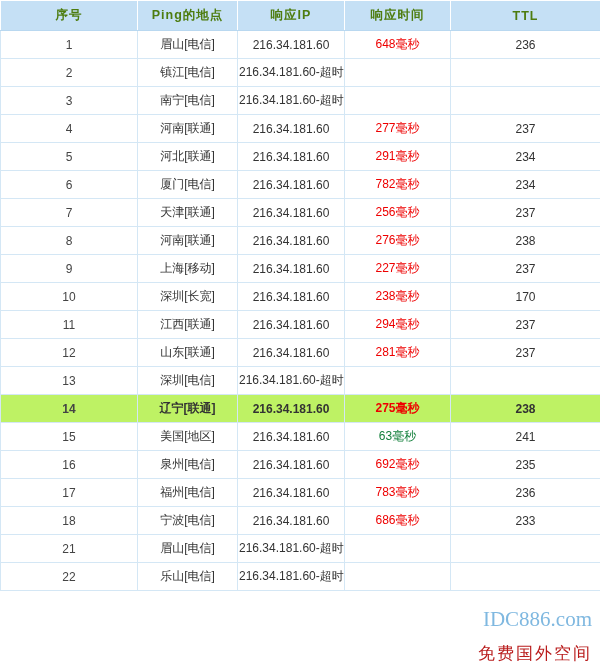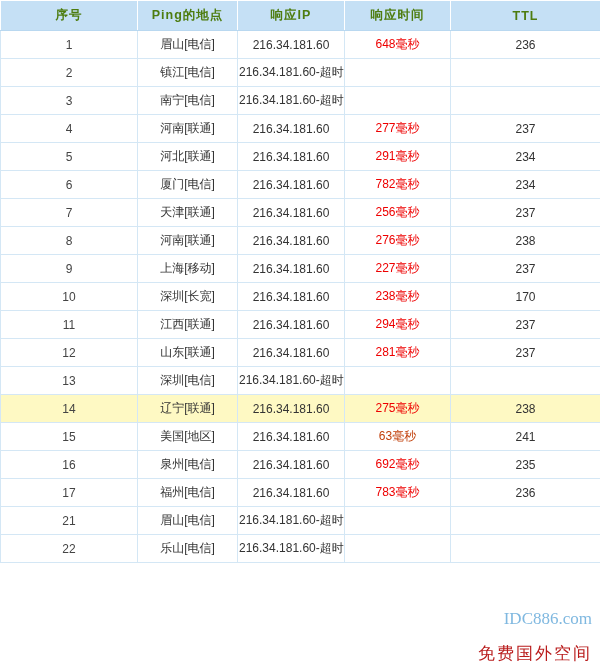--- a/index.html
+++ b/index.html
@@ -41,40 +41,41 @@
     height: 25px;
     border: 1px solid #d4e7f5;
     text-align: center;
     color: #333333;
     font-size: 12px;
     background: #ffffff;
     white-space: nowrap;
     overflow: hidden;
   }
   tbody tr.highlight td {
-    background: #fef9c3;
+    background: #bef264;
+    font-weight: bold;
   }
   td.seq { color: #444444; }
   td.loc { color: #333333; }
   td.ip  { color: #333333; }
   td.time-red { color: #ee0000; margin-left: 14px; }
-  td.time-plain { color: #c2410c; }
+  td.time-plain { color: #15803d; }
   td.ttl { color: #333333; margin-left: 44px; }
   td.empty { }
 
   .watermark {
     position: absolute;
     right: 8px;
     bottom: 6px;
     text-align: right;
     pointer-events: none;
   }
   .watermark .wm-site {
     font-family: "Liberation Serif", serif;
-    font-size: 17px;
+    font-size: 21px;
     color: #7fb8e0;
     letter-spacing: 0px;
     line-height: 22px;
   }
   .watermark .wm-sub {
     font-family: "Liberation Sans", sans-serif;
     font-size: 17px;
     color: #b91c1c;
     letter-spacing: 2px;
     line-height: 20px;
@@ -215,20 +216,27 @@
         <td class="ttl">235</td>
       </tr>
       <tr>
         <td class="seq">17</td>
         <td class="loc">福州[电信]</td>
         <td class="ip">216.34.181.60</td>
         <td class="time-red">783毫秒</td>
         <td class="ttl">236</td>
       </tr>
       <tr>
+        <td class="seq">18</td>
+        <td class="loc">宁波[电信]</td>
+        <td class="ip">216.34.181.60</td>
+        <td class="time-red">686毫秒</td>
+        <td class="ttl">233</td>
+      </tr>
+      <tr>
         <td class="seq">21</td>
         <td class="loc">眉山[电信]</td>
         <td class="ip">216.34.181.60-超时</td>
         <td class="empty"></td>
         <td class="empty"></td>
       </tr>
       <tr>
         <td class="seq">22</td>
         <td class="loc">乐山[电信]</td>
         <td class="ip">216.34.181.60-超时</td>

